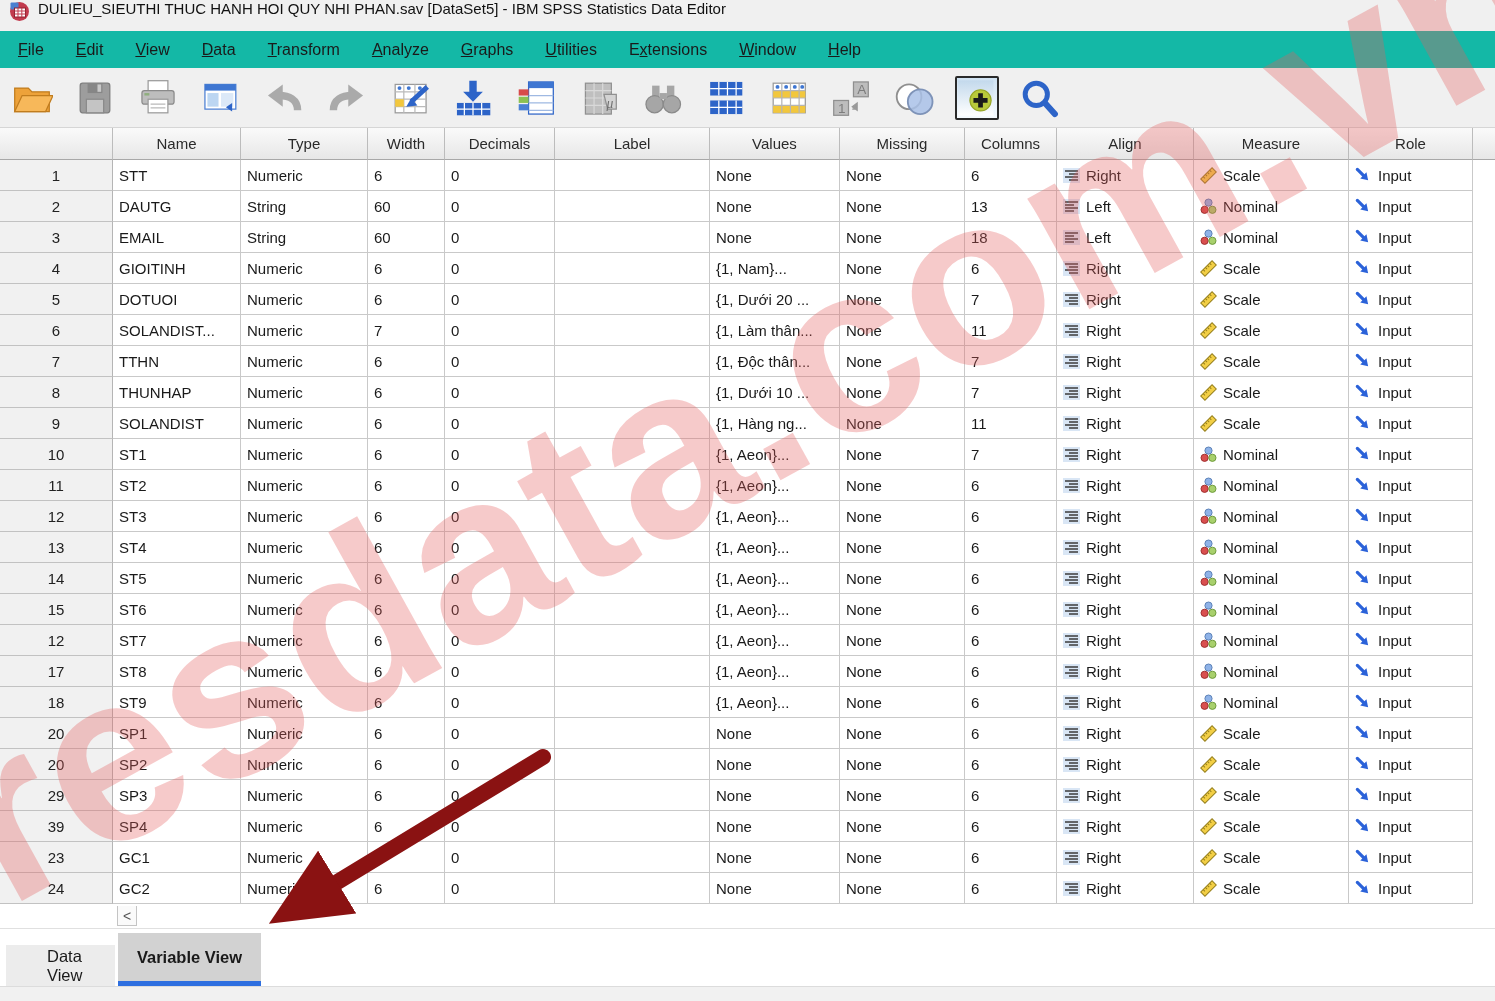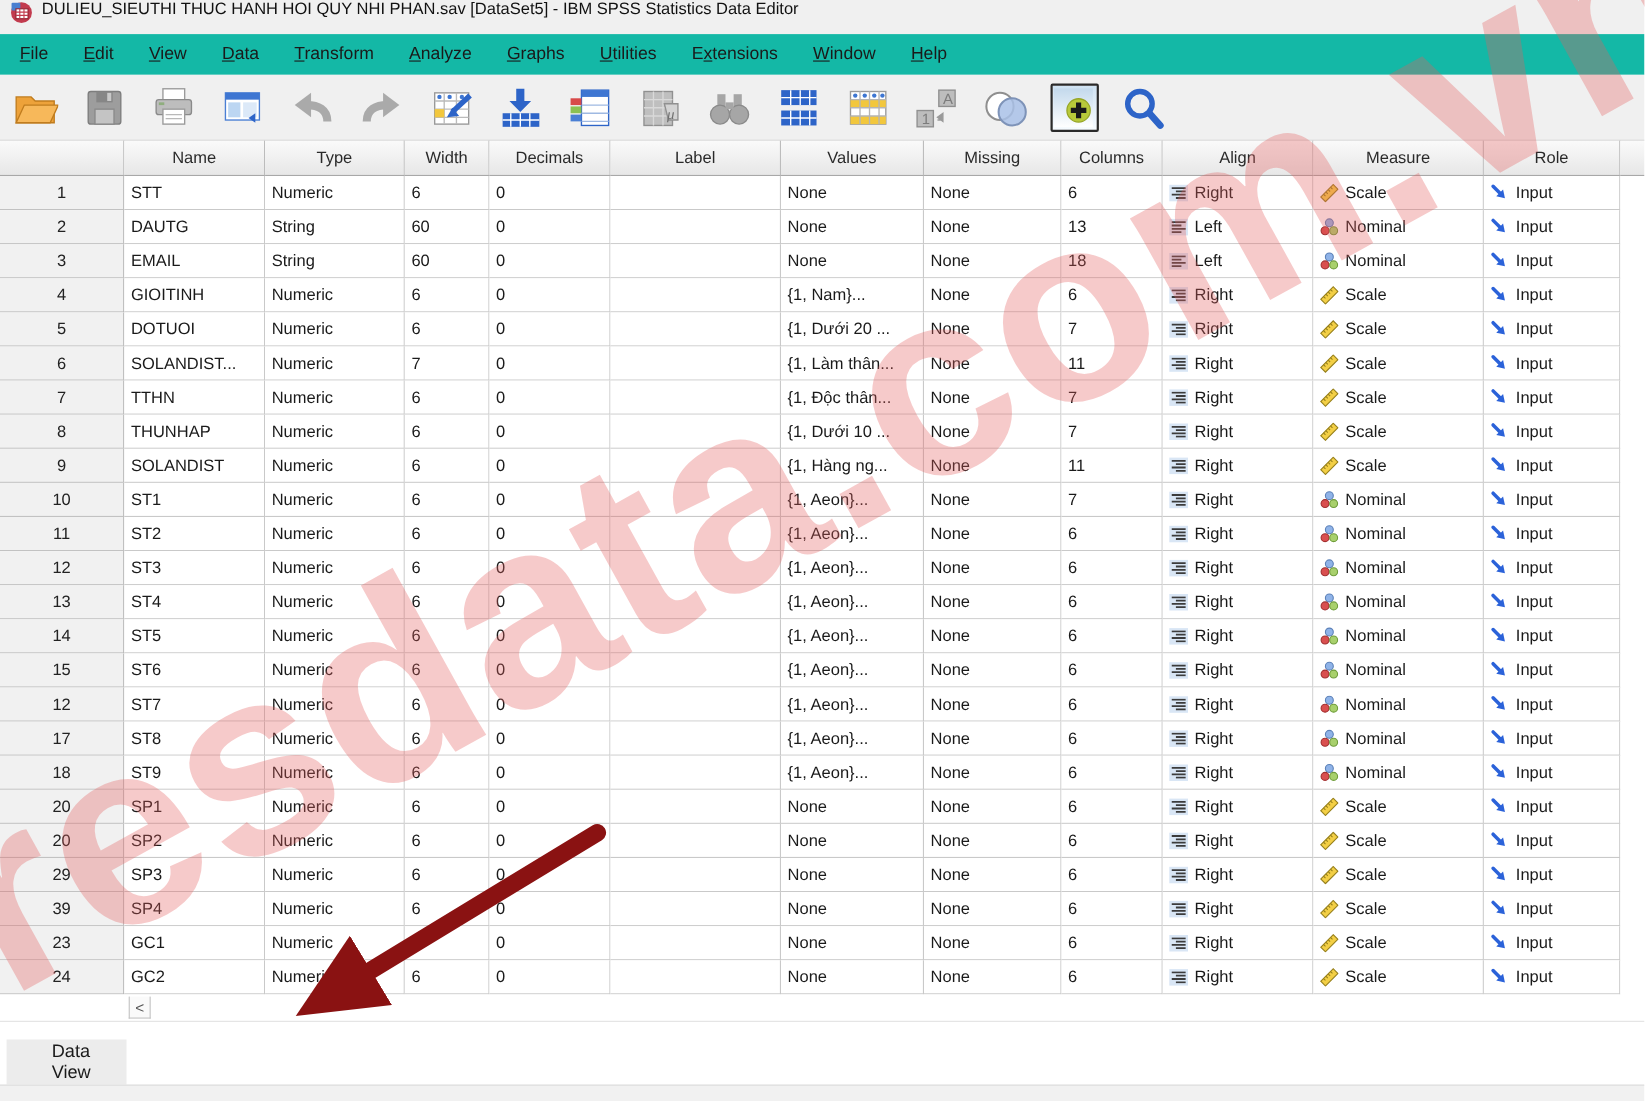--- a/index.html
+++ b/index.html
@@ -1320,20 +1320,21 @@
       <div class="c filler"></div>
     </div>
   </div>
 
 <div class="scrollstrip">
   <span class="scrollleft">&lt;</span>
 </div>
 
 <div class="tabsbar">
   <div class="tab tab-data">Data View</div>
+  <div class="tab tab-var">Variable View</div>
 </div>
 
 <div class="statusbar"></div>
 
 <div class="watermark">resdata.com.vn</div>
 
 <svg class="annot" width="1495" height="1001" viewBox="0 0 1495 1001">
   <defs>
     <marker id="ah" markerWidth="5" markerHeight="4.6" refX="3.6" refY="2.3" orient="auto">
       <path d="M0,0 L5,2.3 L0,4.6 Z" fill="#8a1212"></path>

